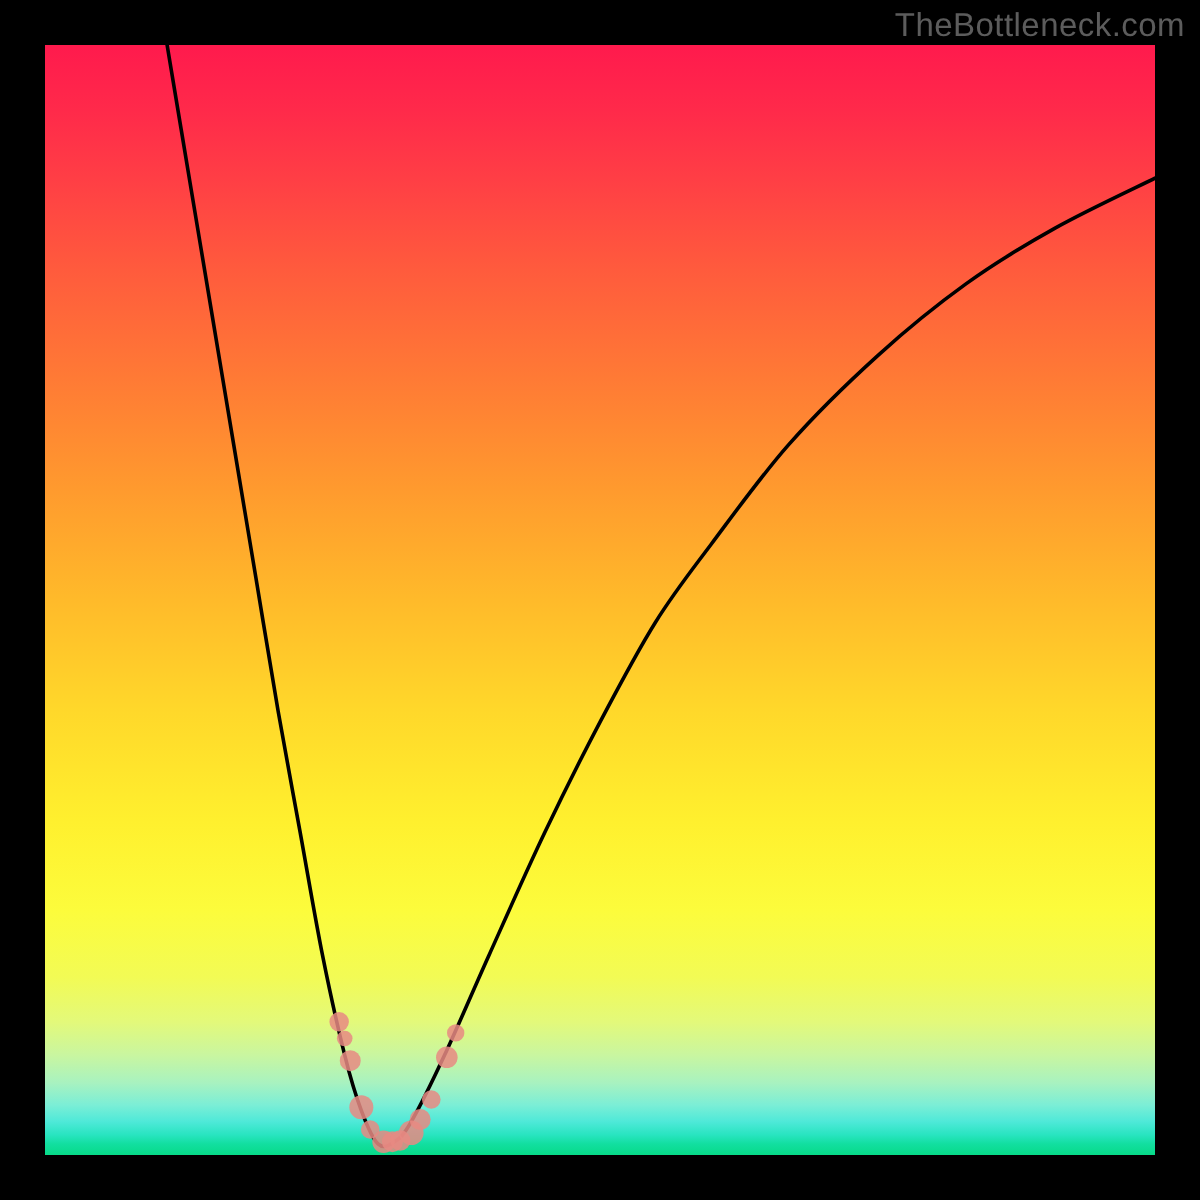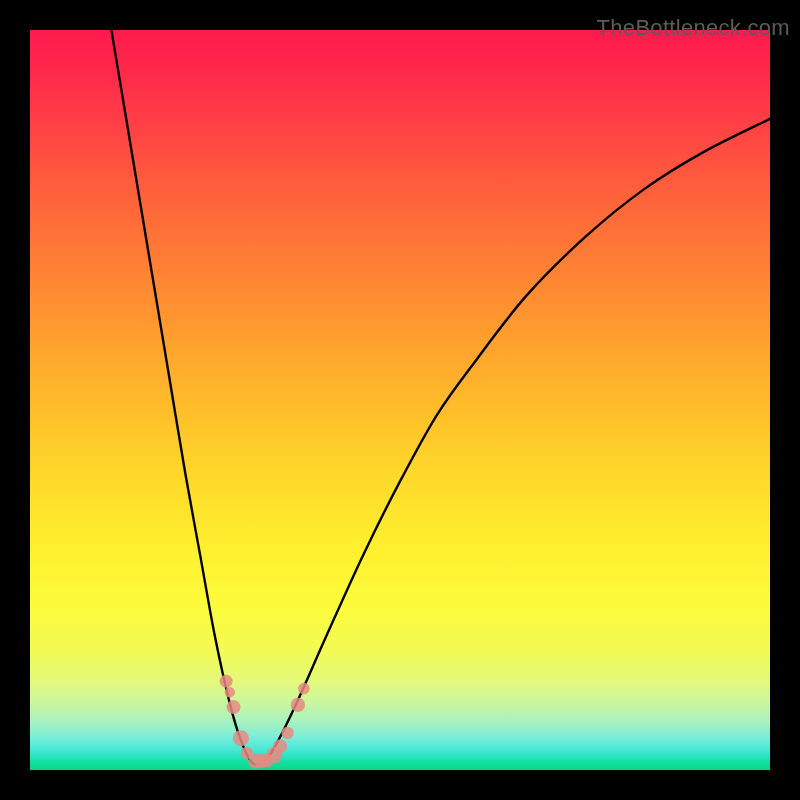--- a/index.html
+++ b/index.html
@@ -48,21 +48,21 @@
       #a8f2c0 93.5%,
       #7beed6 95.5%,
       #4ee9d8 97%,
       #28e4c0 98.2%,
       #12dfa0 99%,
       #07da88 100%
     );
   }
   .watermark {
     position: absolute;
-    top: 15px;
+    top: 4px;
     right: 10px;
     color: #5c5c5c;
     font-size: 22px;
     font-weight: 500;
     letter-spacing: 0.3px;
     user-select: none;
   }
   svg.curve {
     position: absolute;
     inset: 0;

